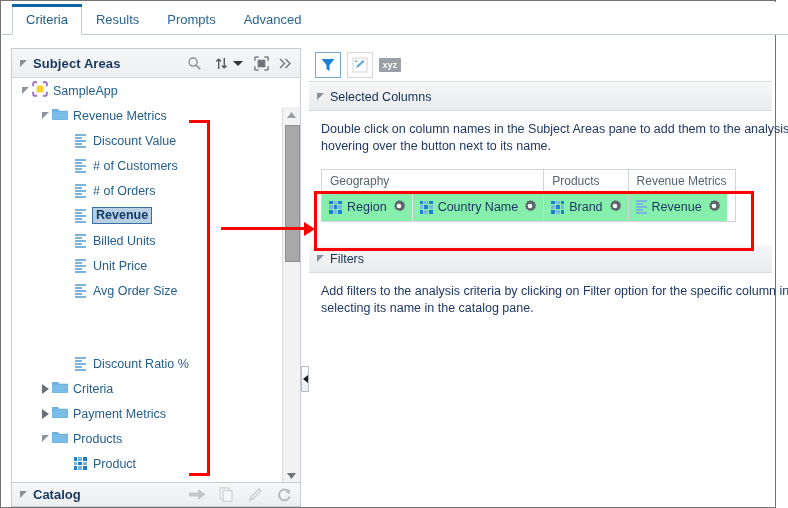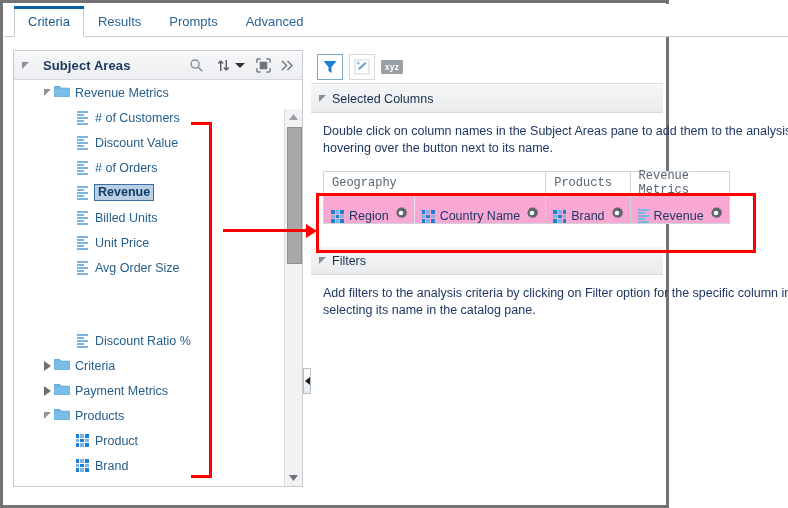--- a/index.html
+++ b/index.html
@@ -6,22 +6,22 @@
   body{
     width:788px;height:508px;
     background:#ffffff;
     font-family:"Liberation Sans", sans-serif;
     font-size:12px;
     color:#1f3864;
     overflow:hidden;
     position:relative;
   }
   .frame{
-    position:absolute;left:0;top:0;width:669px;height:508px;
-    border:3px solid #737373;box-sizing:border-box;background:#fff;
+    position:absolute;left:0;top:0;width:776px;height:508px;
+    border:1px solid #737373;box-sizing:border-box;background:#fff;
   }
 
   
   .tabstrip{
     position:absolute;left:1px;top:1px;width:786px;height:33px;
     background:#fff;
   }
   .tabstrip-base{
     position:absolute;left:0;bottom:0;width:786px;height:1px;background:#c6ccd4;
   }
@@ -60,21 +60,21 @@
     display:flex;align-items:center;
   }
   .disc-open{
     width:0;height:0;
     border-top:7px solid #8a8f96;
     border-right:7px solid transparent;
     border-left:0;border-bottom:0;
     margin-left:8px;margin-right:6px;
   }
   .pane-title{
-    font-weight:bold;font-size:13px;color:#17375e;letter-spacing:.1px;margin-left:8px;
+    font-weight:bold;font-size:13px;color:#17375e;letter-spacing:.1px;
   }
   .pane-tools{margin-left:auto;display:flex;align-items:center;gap:9px;padding-right:8px;}
   .ptool{width:18px;height:18px;display:flex;align-items:center;justify-content:center;cursor:pointer;}
   .tree{
     position:absolute;left:0;top:29px;right:0;bottom:0;
     overflow:hidden;background:#fff;
   }
   .tree-inner{position:absolute;left:0;top:0;right:18px;bottom:0;overflow:hidden;}
   .trow{
     display:flex;align-items:center;height:25px;padding-left:4px;
@@ -154,26 +154,26 @@
 
   
   .cols-wrap{position:relative;margin-top:14px;}
   .cols-table{
     display:inline-flex;border:1px solid #cfd4d9;background:#fff;
   }
   .colgroup{border-right:1px solid #cfd4d9;}
   .colgroup:last-child{border-right:none;}
   .colgroup-head{
     height:22px;display:flex;align-items:center;padding:0 8px;
-    font-size:12px;color:#57636f;border-bottom:1px solid #e1e5e9;background:#fff;font-family:Liberation Mono, monospace;
+    font-size:12px;color:#57636f;border-bottom:1px solid #e1e5e9;background:#fff;
   }
   .colgroup-items{display:flex;}
   .chip{
-    display:flex;align-items:flex-end;height:28px;padding:0 6px 0 7px;gap:5px;
-    border-right:1px solid #e1e5e9;cursor:pointer;background:#f9a8d4;
+    display:flex;align-items:center;height:28px;padding:0 6px 0 7px;gap:5px;
+    border-right:1px solid #e1e5e9;cursor:pointer;background:#86efac;
   }
   .chip:last-child{border-right:none;}
   .chip-label{font-size:12.5px;color:#1f3864;white-space:nowrap;}
 
   
   .red-box{
     position:absolute;left:313px;top:190px;width:440px;height:60px;
     border:3px solid #f00;box-sizing:border-box;pointer-events:none;z-index:50;
   }
   .ann{position:absolute;background:#f00;z-index:49;pointer-events:none;}
@@ -239,20 +239,32 @@
         <span class="ptool" style="width:13px;">
           <svg width="13" height="13" viewBox="0 0 13 13">
               <path d="M1 2 L5.5 6.5 L1 11 M6.5 2 L11 6.5 L6.5 11" stroke="#6f757d" stroke-width="1.4" fill="none"></path>
             </svg>
         </span>
       </div>
     </div>
 
     <div class="tree">
       <div class="tree-inner" id="tree-inner">
+          <div class="trow" style="padding-left: 6px;">
+            <span class="twist">
+              <span class="twist-open"></span>
+            </span>
+            <span class="ticon">
+              <span><svg width="16" height="16" viewBox="0 0 16 16">
+                  <path d="M1.2 1.2 h4 M1.2 1.2 v4 M14.8 1.2 h-4 M14.8 1.2 v4 M1.2 14.8 h4 M1.2 14.8 v-4 M14.8 14.8 h-4 M14.8 14.8 v-4" stroke="#9b7bc0" stroke-width="2" fill="none"></path>
+                  <rect x="4.6" y="4.6" width="6.8" height="6.8" fill="#fcd12a"></rect>
+                </svg></span>
+            </span>
+            <span class="tlabel">SampleApp</span>
+          </div>
           <div class="trow" style="padding-left: 26px;">
             <span class="twist">
               <span class="twist-open"></span>
             </span>
             <span class="ticon">
               <span><svg width="16" height="13" viewBox="0 0 16 13">
                   <path d="M0.5 1.5 H6 L7.2 3.2 H15.5 V11.5 H0.5 Z" fill="#70b5e2" stroke="#5ba2d0" stroke-width="0.8"></path>
                   <rect x="0.5" y="4" width="15" height="7.5" fill="#79bde8"></rect>
                 </svg></span>
             </span>
@@ -262,34 +274,34 @@
             <span class="twist"></span>
             <span class="ticon">
               <span class="ic-measure">
                 <i style="top: 0px; width: 11px;"></i>
                 <i style="top: 3px; width: 7px;"></i>
                 <i style="top: 6px; width: 11px;"></i>
                 <i style="top: 9px; width: 7px;"></i>
                 <i style="top: 12px; width: 11px;"></i>
               </span>
             </span>
+            <span class="tlabel">Discount Value</span>
+          </div>
+          <div class="trow" style="padding-left: 46px;">
+            <span class="twist"></span>
+            <span class="ticon">
+              <span class="ic-measure">
+                <i style="top: 0px; width: 11px;"></i>
+                <i style="top: 3px; width: 7px;"></i>
+                <i style="top: 6px; width: 11px;"></i>
+                <i style="top: 9px; width: 7px;"></i>
+                <i style="top: 12px; width: 11px;"></i>
+              </span>
+            </span>
             <span class="tlabel"># of Customers</span>
-          </div>
-          <div class="trow" style="padding-left: 46px;">
-            <span class="twist"></span>
-            <span class="ticon">
-              <span class="ic-measure">
-                <i style="top: 0px; width: 11px;"></i>
-                <i style="top: 3px; width: 7px;"></i>
-                <i style="top: 6px; width: 11px;"></i>
-                <i style="top: 9px; width: 7px;"></i>
-                <i style="top: 12px; width: 11px;"></i>
-              </span>
-            </span>
-            <span class="tlabel">Discount Value</span>
           </div>
           <div class="trow" style="padding-left: 46px;">
             <span class="twist"></span>
             <span class="ticon">
               <span class="ic-measure">
                 <i style="top: 0px; width: 11px;"></i>
                 <i style="top: 3px; width: 7px;"></i>
                 <i style="top: 6px; width: 11px;"></i>
                 <i style="top: 9px; width: 7px;"></i>
                 <i style="top: 12px; width: 11px;"></i>
@@ -451,20 +463,48 @@
   </div>
 
   <div class="splitter">
     <div class="split-handle">
       <svg width="5" height="8" viewBox="0 0 5 8">
           <path d="M5 0 L0 4 L5 8 Z" fill="#1c1c1c"></path>
         </svg>
     </div>
   </div>
 
+  <div class="catalog-bar">
+    <span class="disc-open"></span>
+    <span class="catalog-title">Catalog</span>
+    <div class="catalog-tools">
+      <span class="ptool">
+        <svg width="17" height="13" viewBox="0 0 17 13">
+            <path d="M0 4.5 H9 V1 L16.5 6.5 L9 12 V8.5 H0 Z" fill="#c3c7cb"></path>
+          </svg>
+      </span>
+      <span class="ptool">
+        <svg width="15" height="15" viewBox="0 0 15 15">
+            <rect x="1" y="1" width="9" height="11" fill="none" stroke="#d2d5d8" stroke-width="1.3"></rect>
+            <rect x="4" y="3.5" width="9" height="11" fill="#f4f5f6" stroke="#cfd2d5" stroke-width="1.3"></rect>
+          </svg>
+      </span>
+      <span class="ptool">
+        <svg width="15" height="15" viewBox="0 0 15 15">
+            <path d="M2 13 L3.4 9.6 L11 2 L13 4 L5.4 11.6 Z" fill="none" stroke="#c9cdd1" stroke-width="1.4"></path>
+          </svg>
+      </span>
+      <span class="ptool">
+        <svg width="16" height="16" viewBox="0 0 16 16">
+            <path d="M13 5 A5.4 5.4 0 1 0 13.6 9.6" fill="none" stroke="#b6bbc0" stroke-width="2"></path>
+            <path d="M9.5 4.6 L14 2.6 L13.6 7.4 Z" fill="#b6bbc0"></path>
+          </svg>
+      </span>
+    </div>
+  </div>
 
   <div class="right-pane">
     <div class="rtoolbar">
       <span class="rtool boxed">
         <svg width="16" height="16" viewBox="0 0 16 16">
             <path d="M1.5 2 H14.5 L9.5 8 V14 L6.5 12 V8 Z" fill="#1b7fd4"></path>
           </svg>
       </span>
       <span class="rtool boxed2">
         <svg width="16" height="16" viewBox="0 0 16 16">

